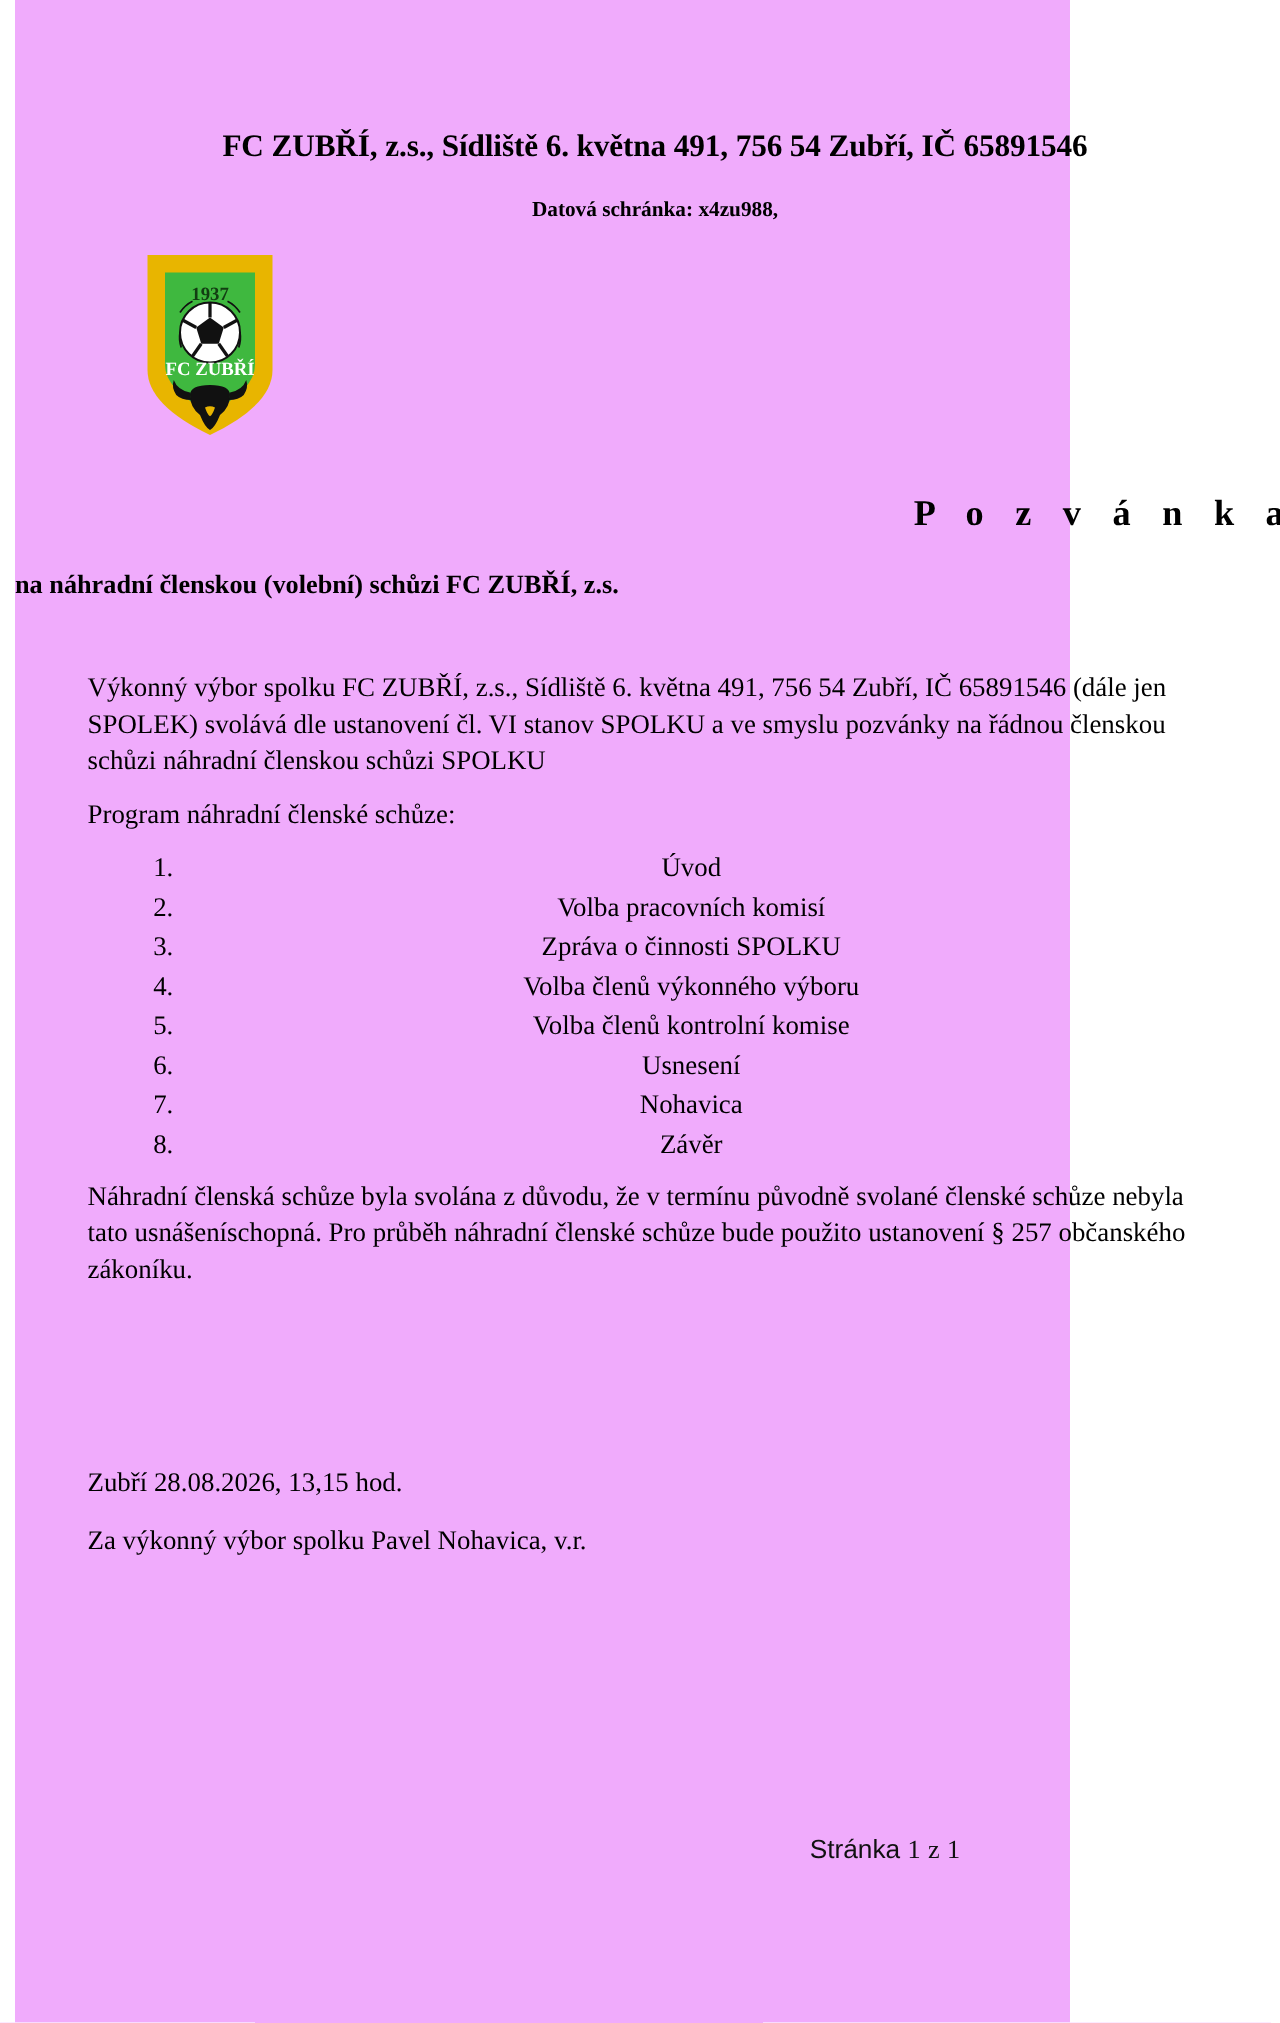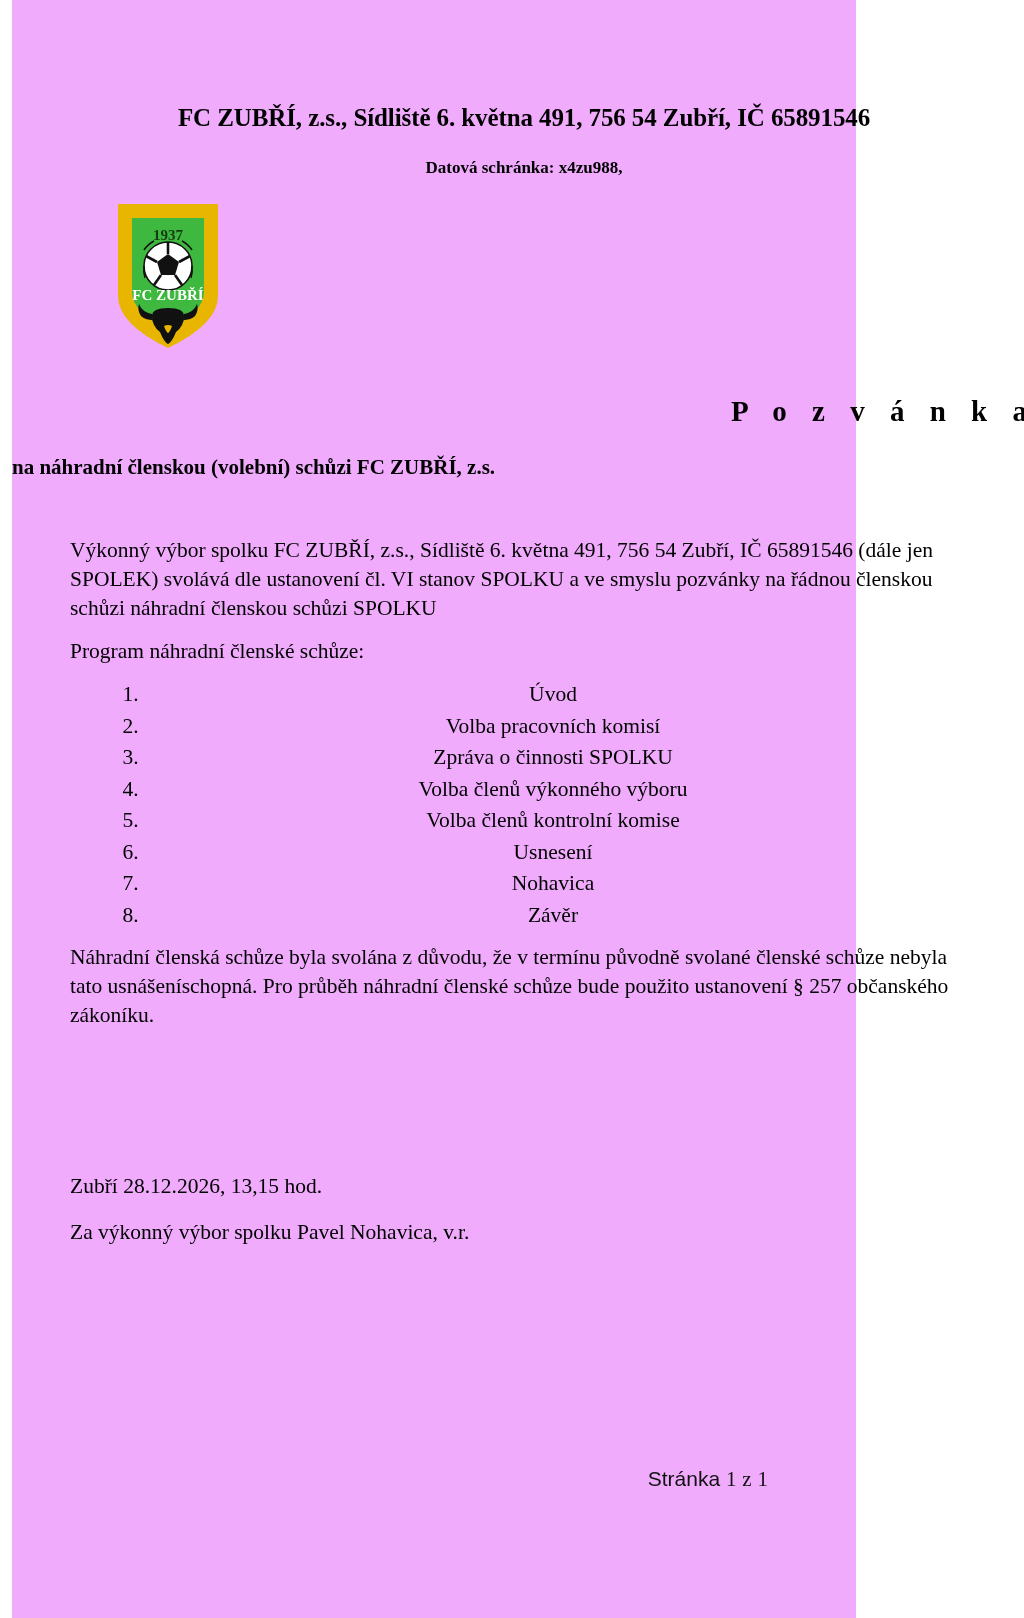--- a/index.html
+++ b/index.html
@@ -195,21 +195,21 @@
       <li>Volba členů kontrolní komise</li>
       <li>Usnesení</li>
       <li>Nohavica</li>
       <li>Závěr</li>
     </ol>
 
     <p class="para">Náhradní členská schůze byla svolána z důvodu, že v termínu původně svolané členské schůze nebyla tato usnášeníschopná. Pro průběh náhradní členské schůze bude použito ustanovení § 257 občanského zákoníku.</p>
   </div>
 
   <div class="signature-block">
-    <p class="para">Zubří 28.12.2026, 13,15 hod.</p>
+    <p class="para">Zubří 28.08.2026, 13,15 hod.</p>
     <p class="para">Za výkonný výbor spolku Pavel Nohavica, v.r.</p>
   </div>
 
   <div class="page-footer">
     <span>Stránka</span>
     <span class="fnum">1</span>
     <span class="fnum">z</span>
     <span class="fnum">1</span>
   </div>
 

